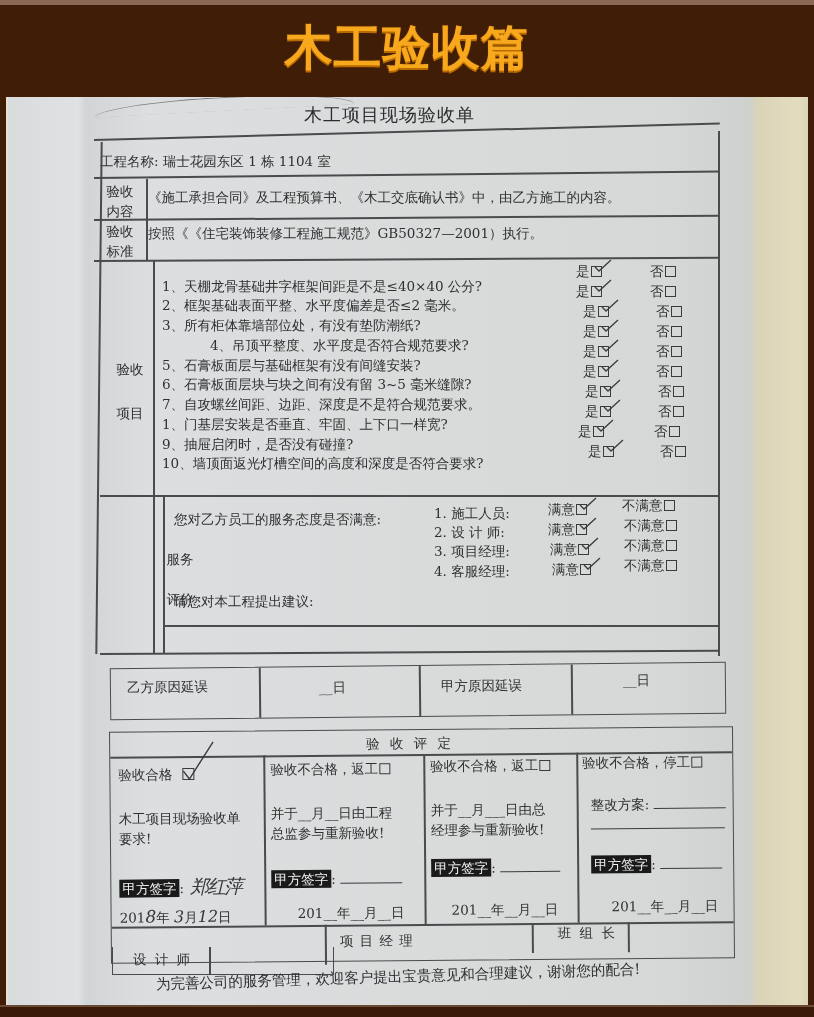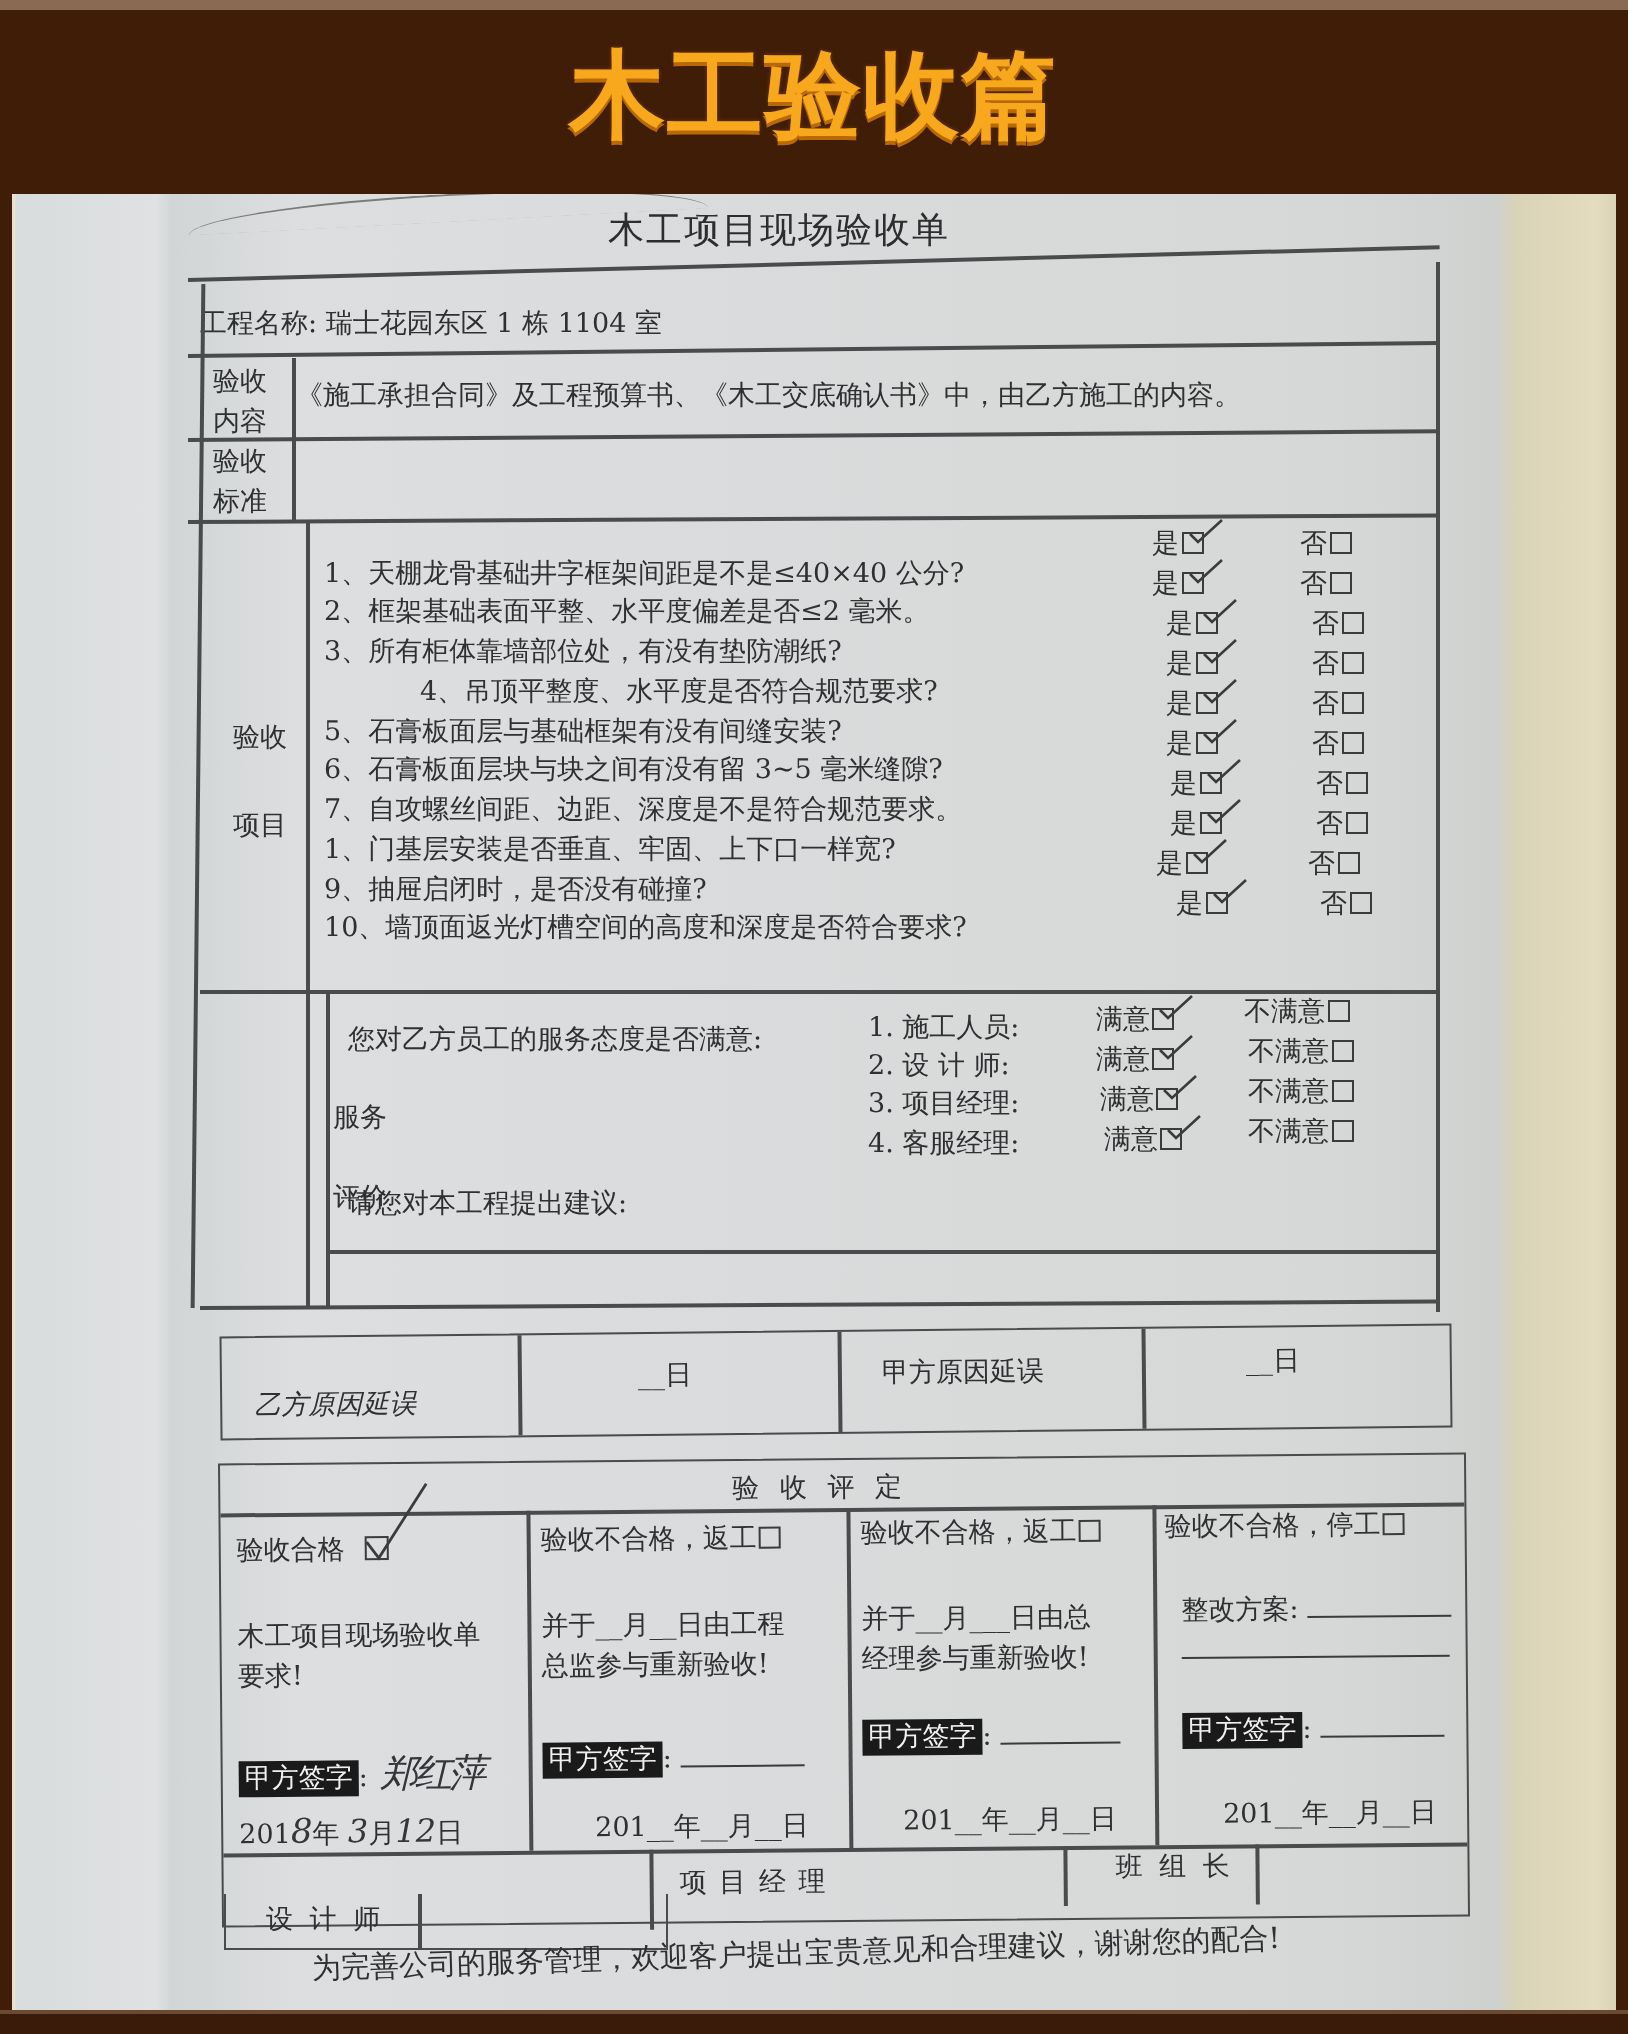--- a/index.html
+++ b/index.html
@@ -72,20 +72,21 @@
     <div>验收</div>
     <div>内容</div>
   </div>
   <div class="txt" style="left:140px; top:92px;">《施工承担合同》及工程预算书、《木工交底确认书》中，由乙方施工的内容。</div>
 
   <div class="line-h" style="left:86px; top:163px; width:626px; transform:rotate(-0.3deg); transform-origin:left;"></div>
   <div class="lbl2" style="left:92px; top:124px;">
     <div>验收</div>
     <div>标准</div>
   </div>
+  <div class="txt" style="left:140px; top:128px;">按照《《住宅装饰装修工程施工规范》GB50327—2001）执行。</div>
 
   <div class="line-v" style="left:138px; top:82px; height:82px;"></div>
   <div class="line-v" style="left:145px; top:163px; height:393px;"></div>
   <div class="line-v" style="left:90px; top:45px; height:512px; transform:rotate(0.6deg);"></div>
   <div class="line-v" style="left:710px; top:34px; height:525px;"></div>
 
   <div class="lbl2" style="left:102px; top:250px; line-height:44px;">
     <div>验收</div>
     <div>项目</div>
   </div>
@@ -182,21 +183,21 @@
   <div class="txt" style="left:616px; top:440px;"><span>不满意</span><span class="chk"></span></div>
   <div class="txt" style="left:616px; top:460px;"><span>不满意</span><span class="chk"></span></div>
 
   <div class="txt" style="left:166px; top:496px;">请您对本工程提出建议:</div>
   <div style="position:absolute; left:330px; top:494px; width:370px; height:28px;"></div>
 
   <div style="position:absolute; left:102px; top:568px; width:616px; height:52px; border:1.5px solid #4a4b4c; transform:rotate(-0.6deg);">
     <div style="position:absolute; left:148px; top:0; width:1.5px; height:100%; background:#4a4b4c;"></div>
     <div style="position:absolute; left:308px; top:0; width:1.5px; height:100%; background:#4a4b4c;"></div>
     <div style="position:absolute; left:460px; top:0; width:1.5px; height:100%; background:#4a4b4c;"></div>
-    <div class="txt" style="left:16px; top:25px;font-style:italic;">乙方原因延误</div>
+    <div class="txt" style="left:16px; top:10px;">乙方原因延误</div>
     <div class="txt" style="left:208px; top:12px;">__日</div>
     <div class="txt" style="left:330px; top:12px;">甲方原因延误</div>
     <div class="txt" style="left:512px; top:8px;">__日</div>
   </div>
 
   <div style="position:absolute; left:102px; top:632px; width:624px; height:232px; border:1.5px solid #4a4b4c; transform:rotate(-0.5deg);">
     <div class="txt" style="left:256px; top:5px; letter-spacing:3px;">验 收 评 定</div>
     <div style="position:absolute; left:0; top:24px; width:100%; height:1.5px; background:#4a4b4c;"></div>
     <div style="position:absolute; left:153px; top:24px; width:1.5px; height:170px; background:#4a4b4c;"></div>
     <div style="position:absolute; left:313px; top:24px; width:1.5px; height:170px; background:#4a4b4c;"></div>

